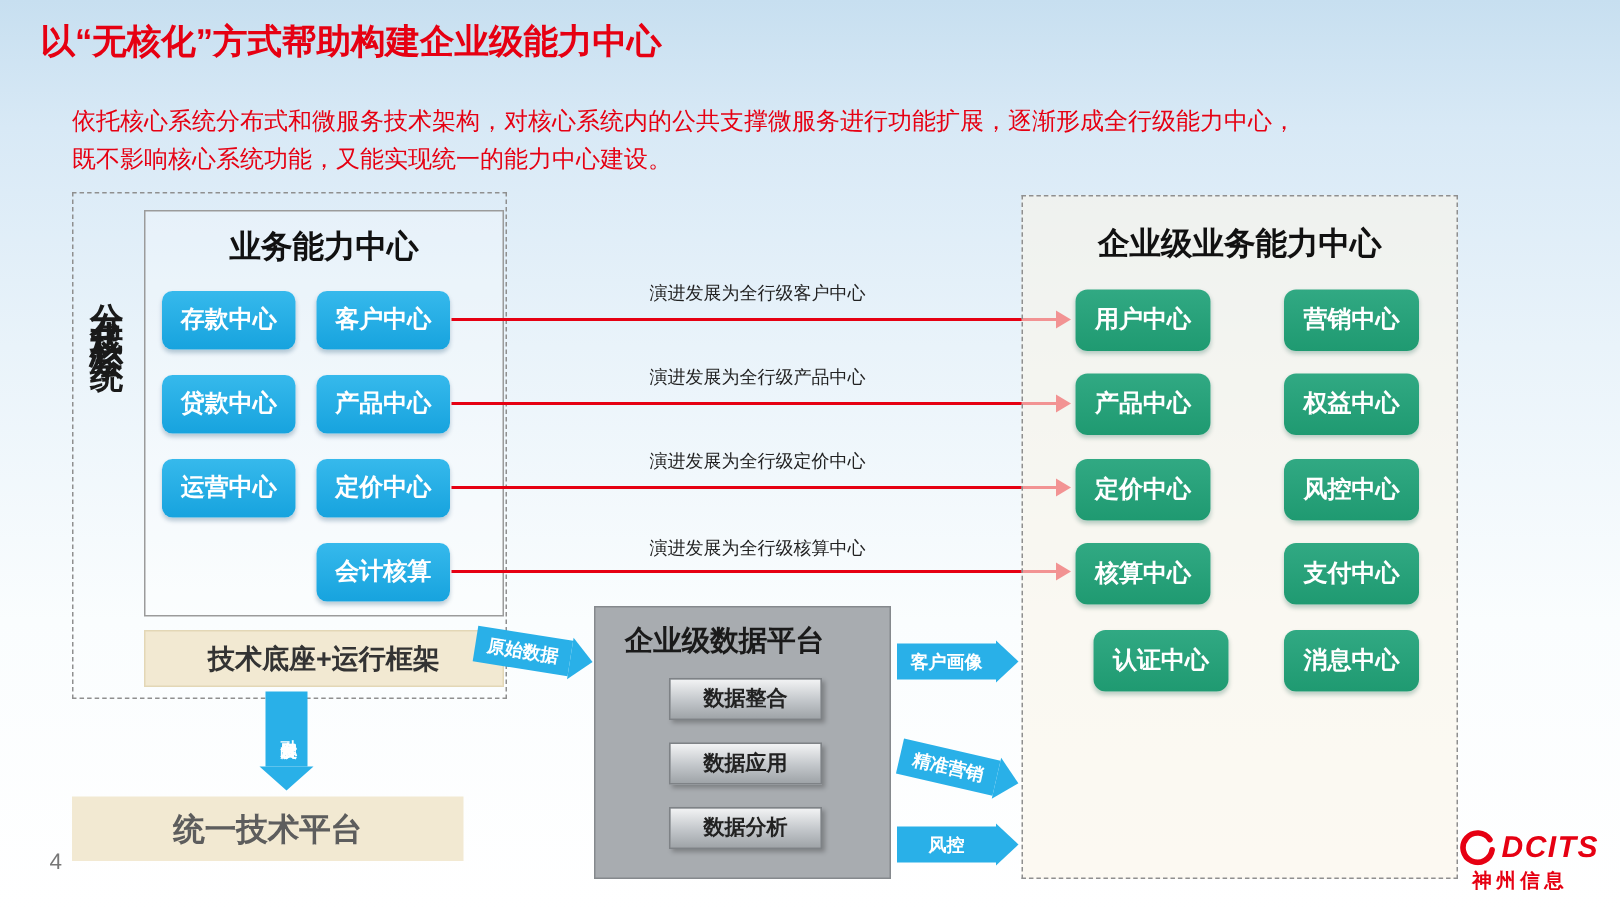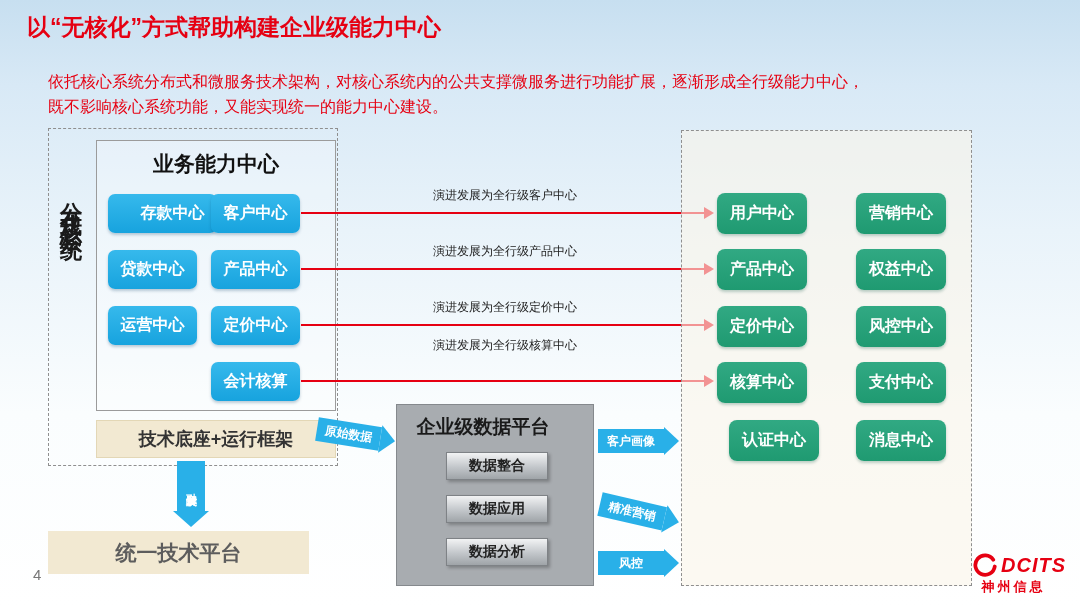--- a/index.html
+++ b/index.html
@@ -78,40 +78,41 @@
     <span>依托核心系统分布式和微服务技术架构，对核心系统内的公共支撑微服务进行功能扩展，逐渐形成全行级能力中心，</span><br>
     <span>既不影响核心系统功能，又能实现统一的能力中心建设。</span>
   </div>
 
   <div class="dashed-box left-dashed"></div>
   <div class="vlabel">分布式核心系统</div>
 
   <div class="bc-box"></div>
   <div class="bc-title">业务能力中心</div>
 
-  <div class="btn blue" style="left:108px; top:194px;padding-left:20px;">存款中心</div>
+  <div class="btn blue" style="left:108px; top:194px;">存款中心</div>
   <div class="btn blue" style="left:211px; top:194px;">客户中心</div>
   <div class="btn blue" style="left:108px; top:250px;">贷款中心</div>
   <div class="btn blue" style="left:211px; top:250px;">产品中心</div>
   <div class="btn blue" style="left:108px; top:306px;">运营中心</div>
   <div class="btn blue" style="left:211px; top:306px;">定价中心</div>
   <div class="btn blue" style="left:211px; top:362px;">会计核算</div>
 
   <div class="tech-base">技术底座+运行框架</div>
 
   <div class="redline" style="top:212px;"></div>
   <div class="redline" style="top:268px;"></div>
   <div class="redline" style="top:324px;"></div>
   <div class="redline" style="top:380px;"></div>
   <div class="evo-label" style="top:187px;">演进发展为全行级客户中心</div>
   <div class="evo-label" style="top:243px;">演进发展为全行级产品中心</div>
   <div class="evo-label" style="top:299px;">演进发展为全行级定价中心</div>
-  <div class="evo-label" style="top:337px;">演进发展为全行级核算中心</div>
+  <div class="evo-label" style="top:357px;">演进发展为全行级核算中心</div>
 
   <div class="dashed-box right-dashed"></div>
+  <div class="rp-title">企业级业务能力中心</div>
 
   <div class="btn green" style="left:717px; top:193px;">用户中心</div>
   <div class="btn green" style="left:717px; top:249px;">产品中心</div>
   <div class="btn green" style="left:717px; top:306px;">定价中心</div>
   <div class="btn green" style="left:717px; top:362px;">核算中心</div>
   <div class="btn green" style="left:717px; top:420px;margin-left:12px;">认证中心</div>
   <div class="btn green" style="left:856px; top:193px;">营销中心</div>
   <div class="btn green" style="left:856px; top:249px;">权益中心</div>
   <div class="btn green" style="left:856px; top:306px;">风控中心</div>
   <div class="btn green" style="left:856px; top:362px;">支付中心</div>

